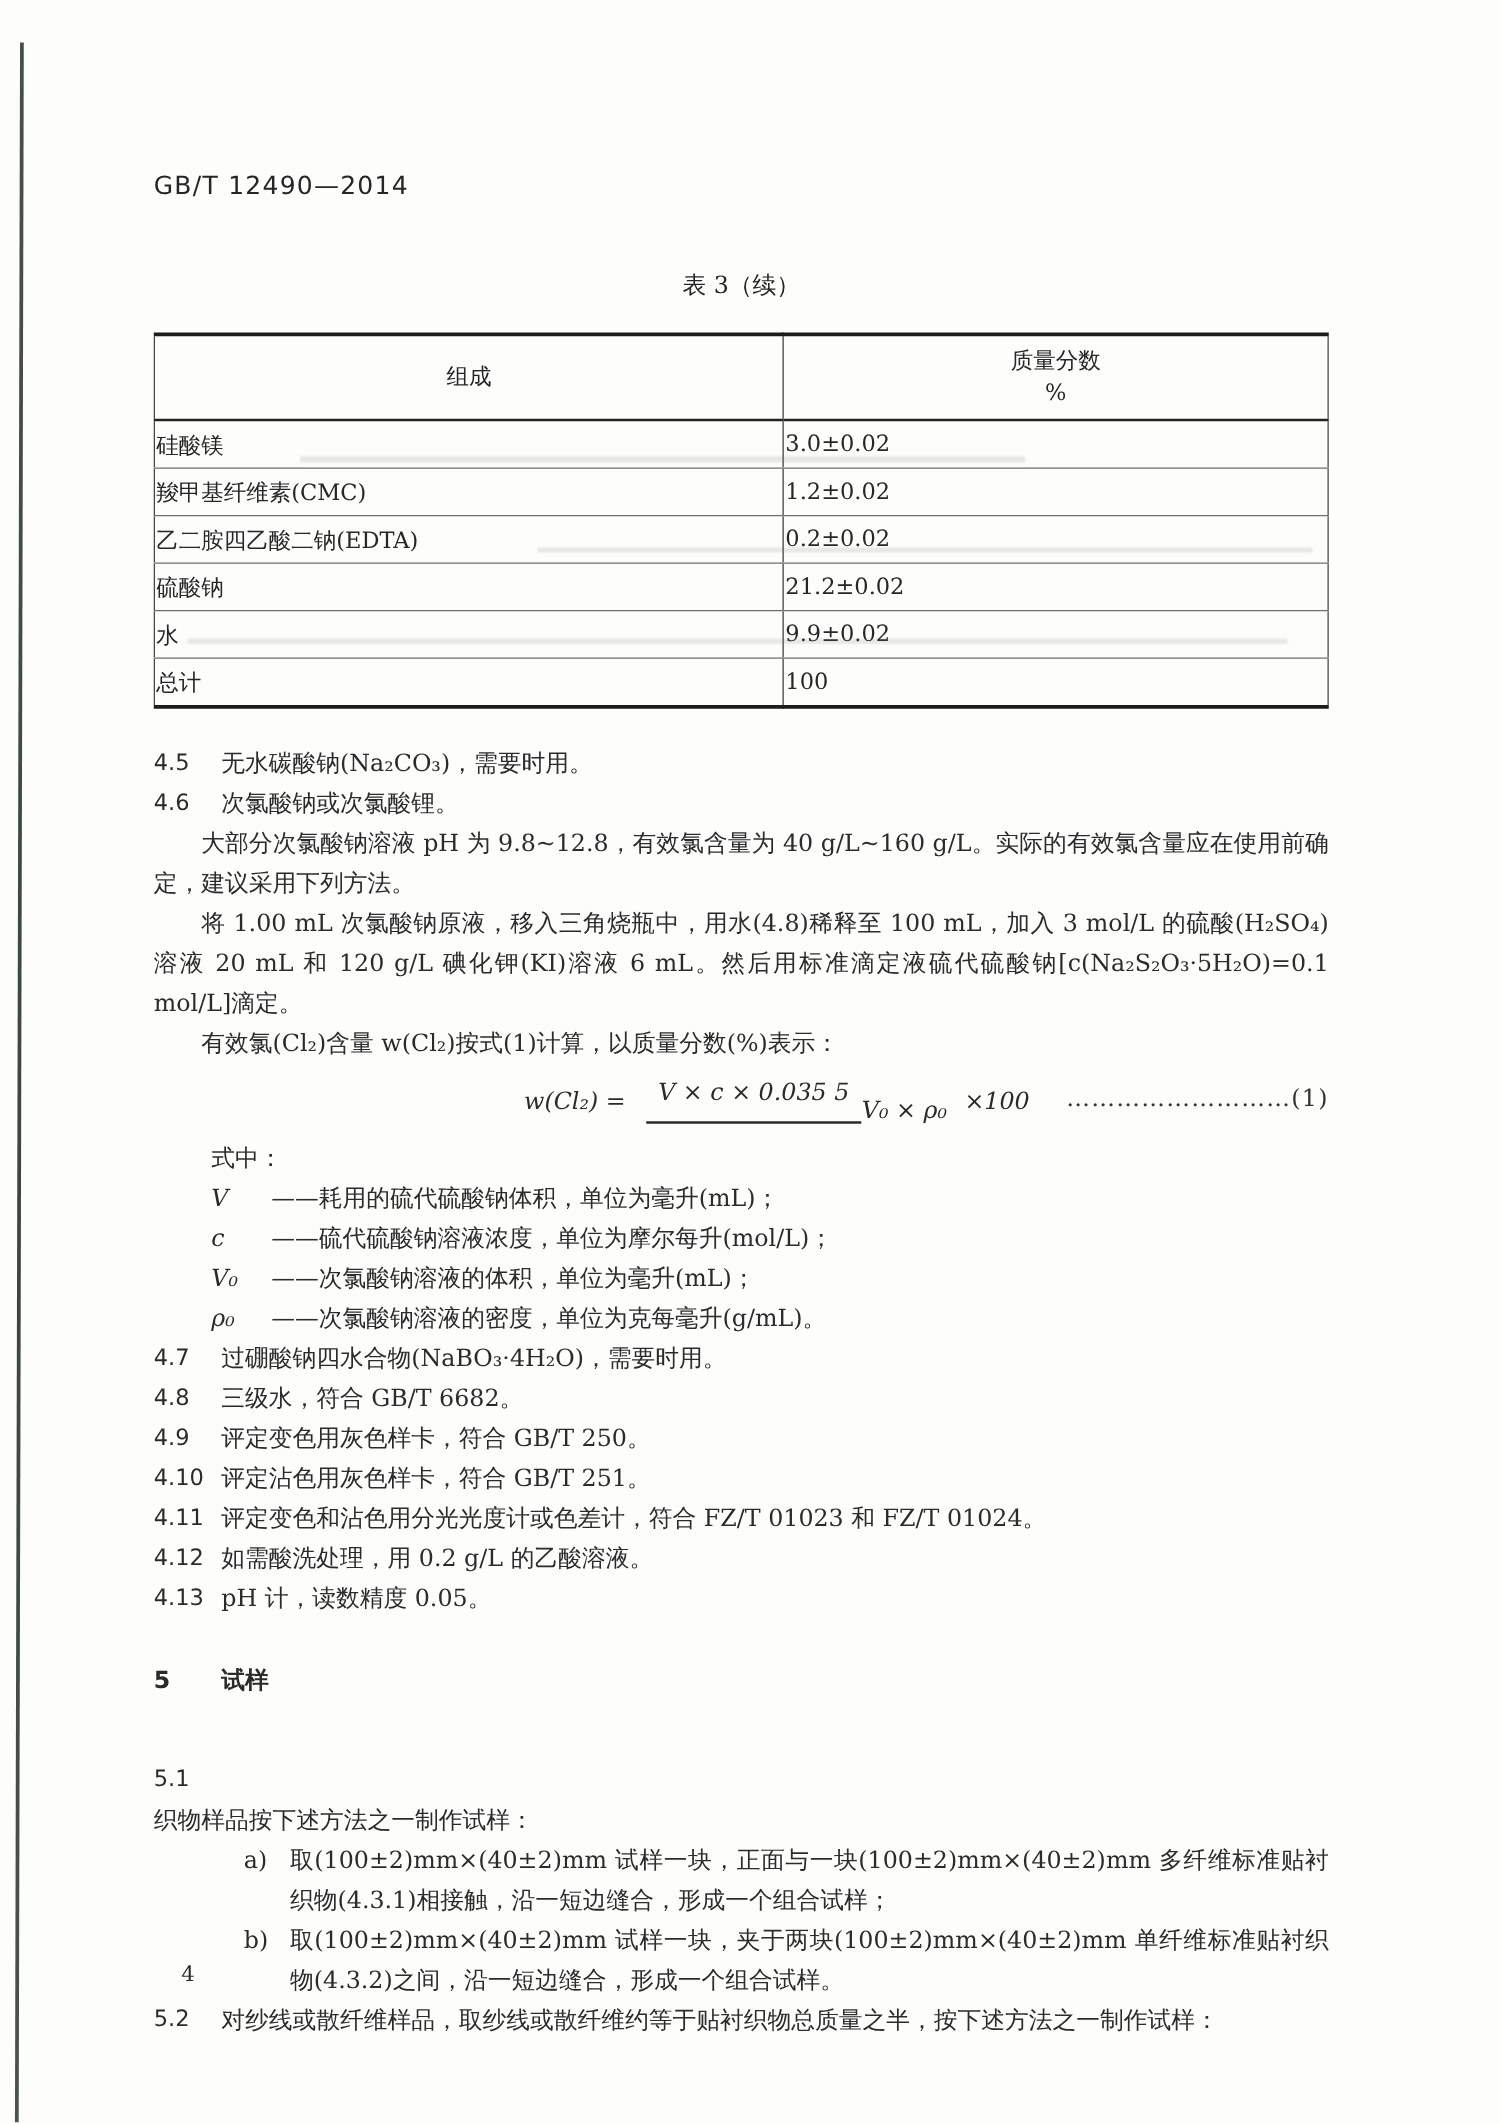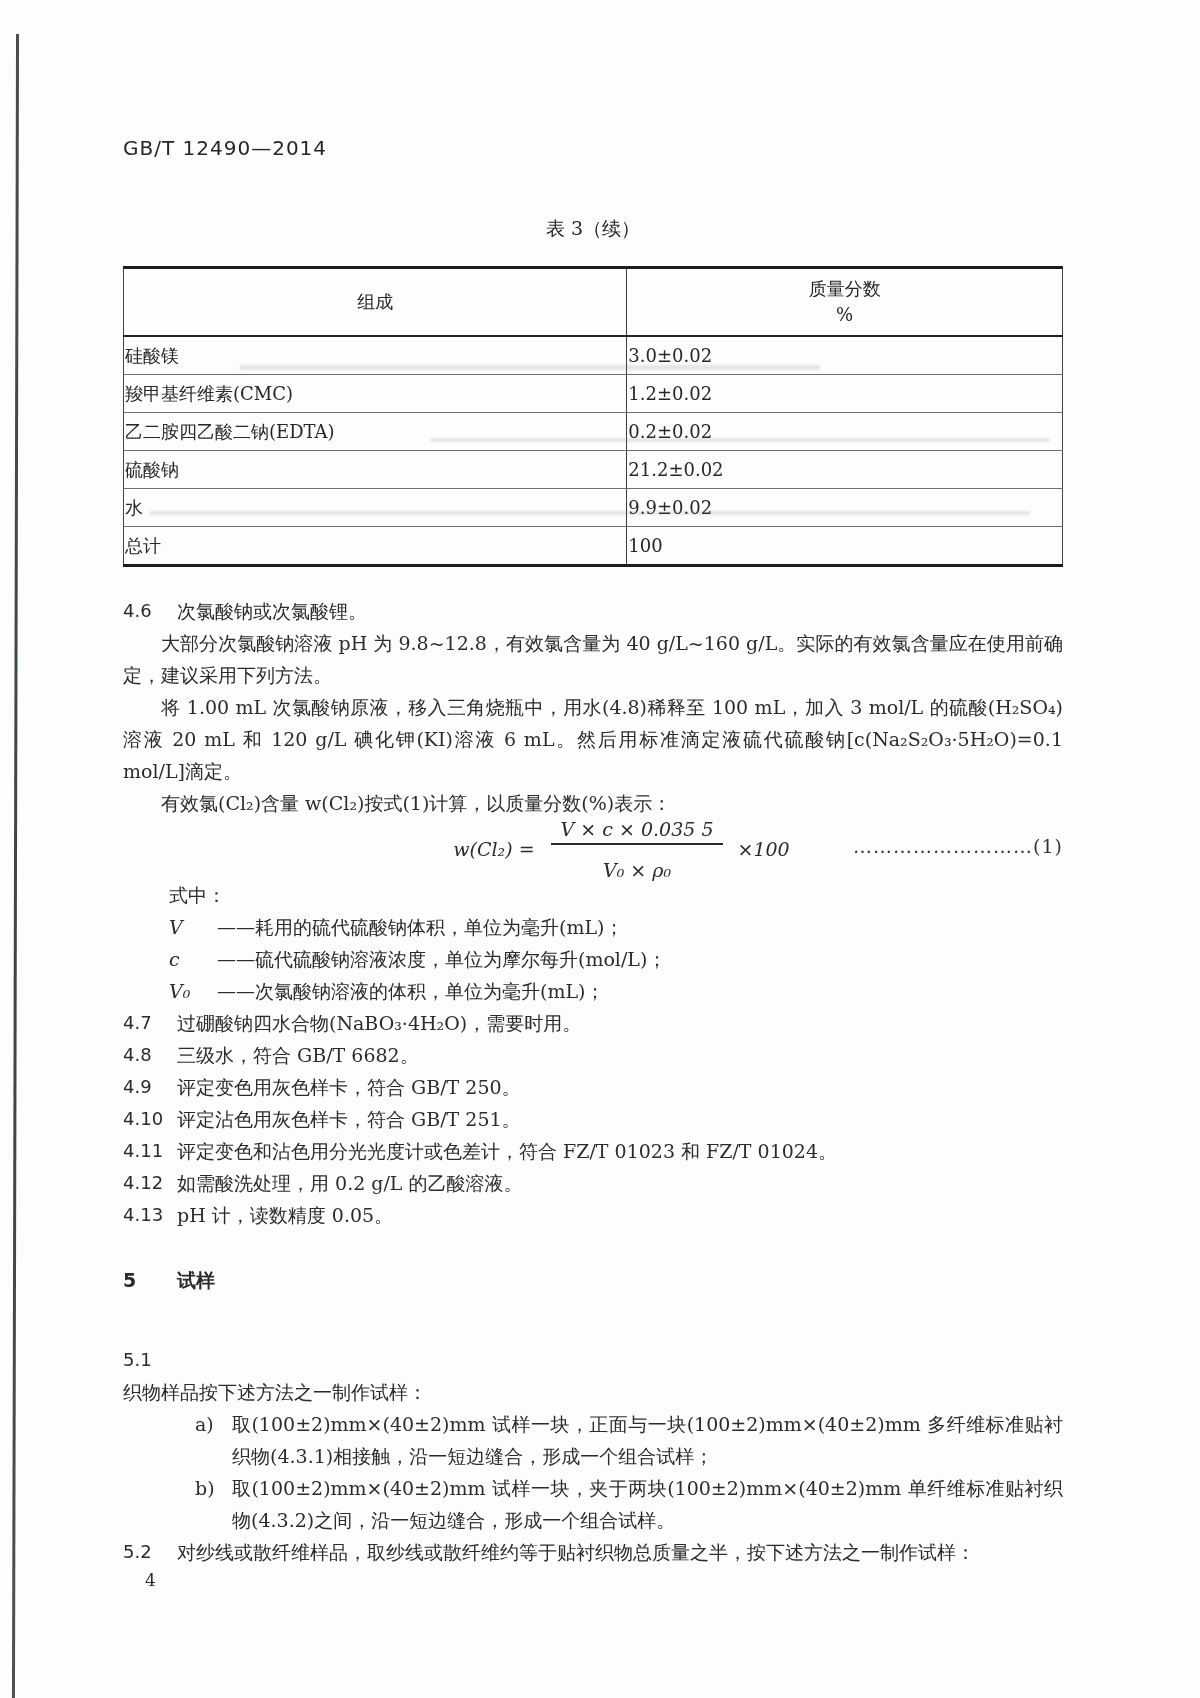--- a/index.html
+++ b/index.html
@@ -63,21 +63,21 @@
     font-family:"DejaVu Sans","Liberation Sans",sans-serif;
     font-size:18px;flex:0 0 auto;
   }
   .clause .txt{flex:1 1 auto;text-align:left;}
 
   .para{margin:0;text-indent:2em;text-align:justify;}
 
   .formula-row{position:relative;height:60px;display:flex;align-items:center;justify-content:center;}
   .formula{display:flex;align-items:center;font-style:italic;font-size:19px;margin-left:57px;}
   .f-lhs{margin-right:10px;}
-  .frac{display:inline-flex;flex-direction:column;text-align:center;margin:0 6px;justify-content:space-between;}
+  .frac{display:inline-flex;flex-direction:row;text-align:center;margin:0 6px;justify-content:space-between;}
   .frac .fnum{border-bottom:2px solid #2b2b2b;padding:0 10px 3px;line-height:22px;}
   .frac .fden{padding-top:14px;line-height:22px;}
   .f-factor{margin-left:8px;}
   .eq-ref{position:absolute;right:0;top:50%;transform:translateY(-58%);font-style:normal;font-size:19px;letter-spacing:1px;color:#333;white-space:nowrap;}
 
   .where-label{padding-left:46px;}
   .def{display:flex;padding-left:46px;}
   .def .sym{min-width:48px;font-style:italic;flex:0 0 auto;}
   .def .dsc{flex:1 1 auto;}
 
@@ -146,20 +146,24 @@
       </tr>
       <tr>
         <td>总计</td>
         <td class="col-div">100</td>
       </tr>
     </tbody>
       </table>
 
     <div class="body-text" style="margin-top:28px;">
 
+      <div class="clause">
+        <span class="num">4.5</span>
+        <span class="txt">无水碳酸钠(Na₂CO₃)，需要时用。</span>
+      </div>
 
       <div class="clause">
         <span class="num">4.6</span>
         <span class="txt">次氯酸钠或次氯酸锂。</span>
       </div>
 
       <p class="para">大部分次氯酸钠溶液 pH 为 9.8~12.8，有效氯含量为 40 g/L~160 g/L。实际的有效氯含量应在使用前确定，建议采用下列方法。</p>
       <p class="para mt0">将 1.00 mL 次氯酸钠原液，移入三角烧瓶中，用水(4.8)稀释至 100 mL，加入 3 mol/L 的硫酸(H₂SO₄)溶液 20 mL 和 120 g/L 碘化钾(KI)溶液 6 mL。然后用标准滴定液硫代硫酸钠[c(Na₂S₂O₃·5H₂O)=0.1 mol/L]滴定。</p>
       <p class="para mt0">有效氯(Cl₂)含量 w(Cl₂)按式(1)计算，以质量分数(%)表示：</p>
 
@@ -184,20 +188,24 @@
         <span class="dsc">——耗用的硫代硫酸钠体积，单位为毫升(mL)；</span>
       </div>
       <div class="def">
         <span class="sym">c</span>
         <span class="dsc">——硫代硫酸钠溶液浓度，单位为摩尔每升(mol/L)；</span>
       </div>
       <div class="def">
         <span class="sym">V₀</span>
         <span class="dsc">——次氯酸钠溶液的体积，单位为毫升(mL)；</span>
       </div>
+      <div class="def">
+        <span class="sym">ρ₀</span>
+        <span class="dsc">——次氯酸钠溶液的密度，单位为克每毫升(g/mL)。</span>
+      </div>
 
       <div class="clause">
         <span class="num">4.7</span>
         <span class="txt">过硼酸钠四水合物(NaBO₃·4H₂O)，需要时用。</span>
       </div>
       <div class="clause">
         <span class="num">4.8</span>
         <span class="txt">三级水，符合 GB/T 6682。</span>
       </div>
       <div class="clause">

